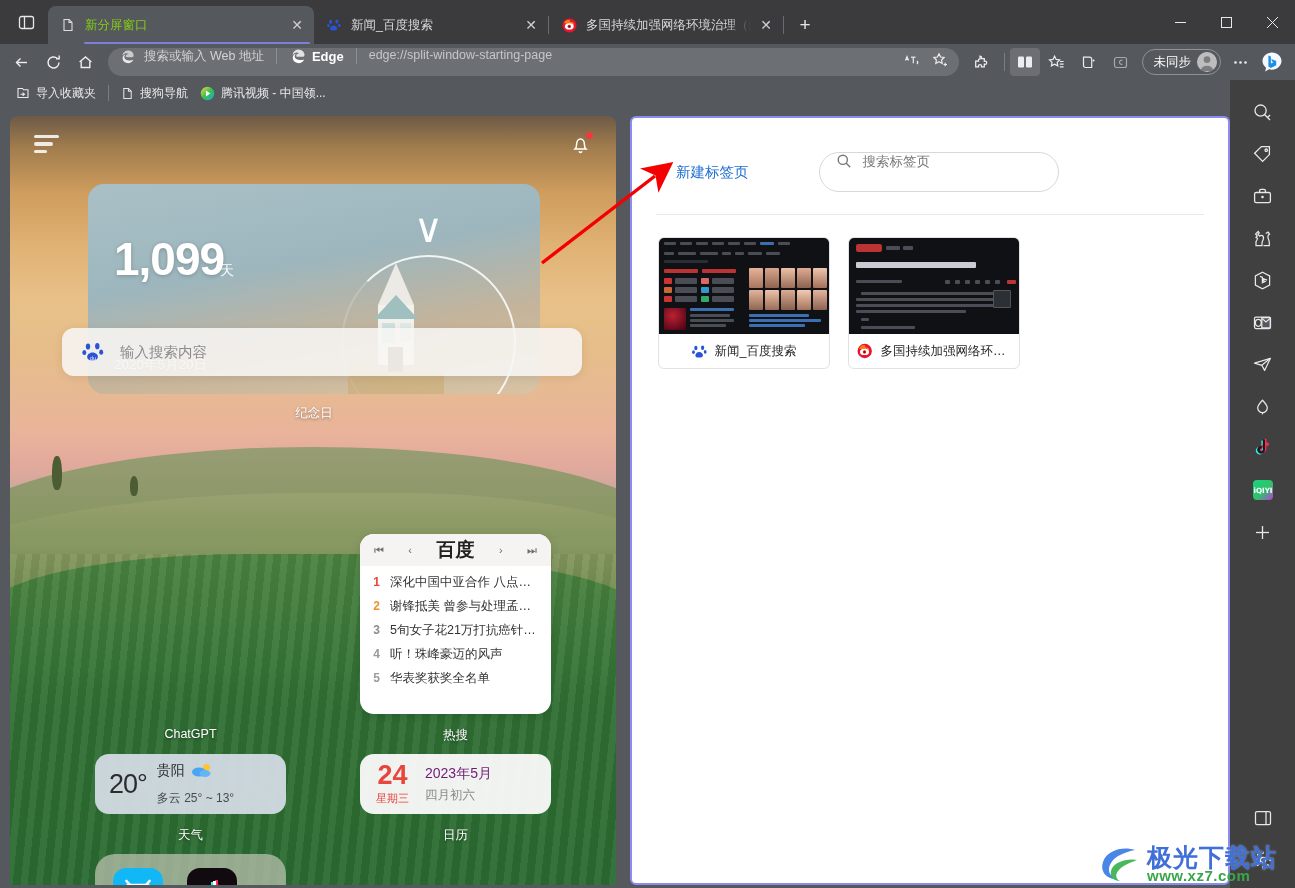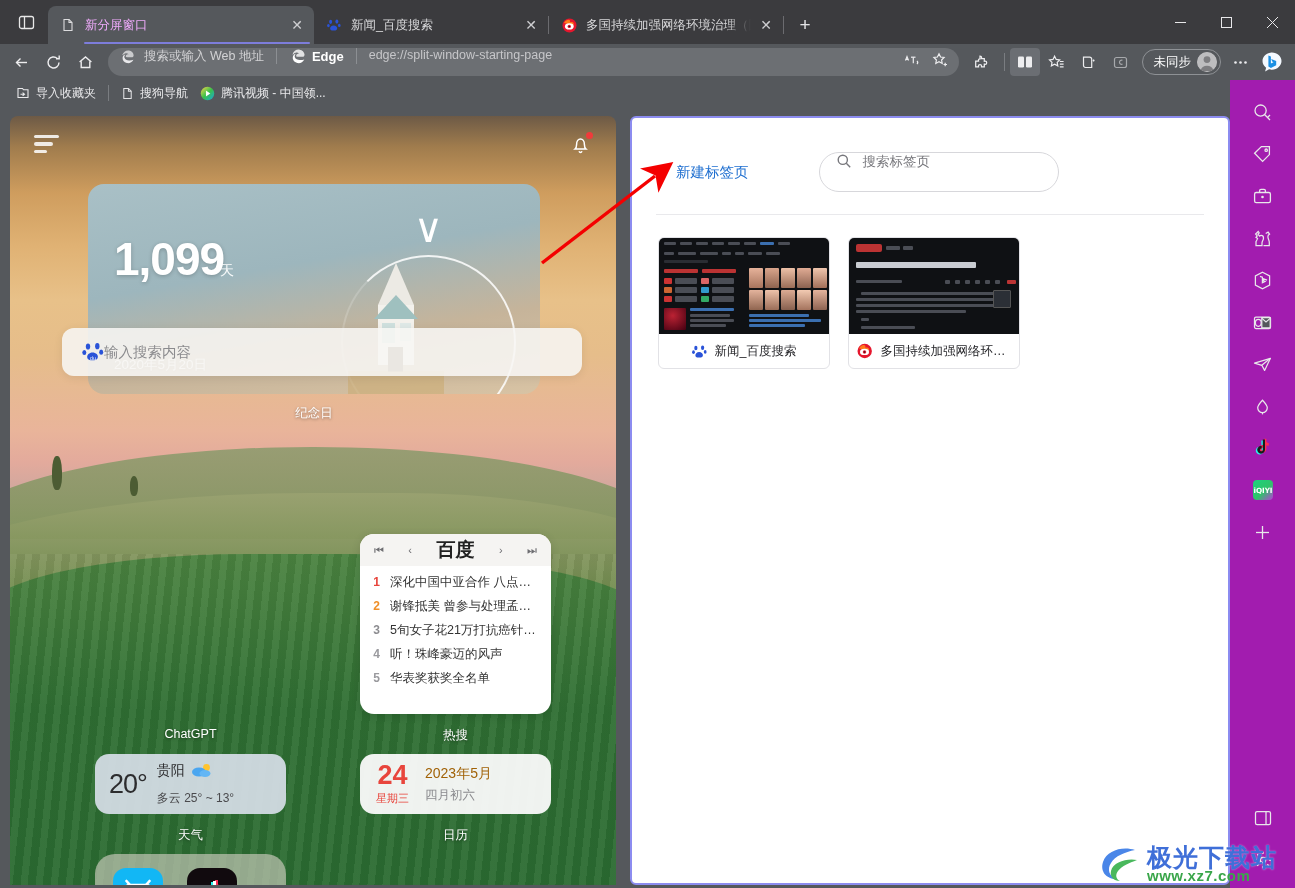--- a/index.html
+++ b/index.html
@@ -33,21 +33,21 @@
     display: flex; align-items: center; justify-content: center; }
   .tab .tab-title { flex: 1 1 auto; white-space: nowrap; overflow: hidden;
     text-overflow: clip; -webkit-mask-image: linear-gradient(to right,#000 85%,transparent 100%);
     mask-image: linear-gradient(to right,#000 85%,transparent 100%); }
   .tab .tab-close {
     width: 22px; height: 22px; border-radius: 4px; flex: 0 0 22px;
     display: flex; align-items: center; justify-content: center;
     font-size: 14px; color: #cfcfd2; margin-left: 4px;
   }
   .tab.active { background: #55585c; width: 266px; }
-  .tab.active .tab-title { color: #f0abfc; }
+  .tab.active .tab-title { color: #84cc16; }
   .tab.active::after {
     content:""; position: absolute; left: 36px; right: 4px; bottom: 0;
     height: 2.5px; background: #7d7ddb; border-radius: 2px;
   }
   .tab.inactive { width: 234px; }
   .tab-sep { width: 1px; height: 18px; background: #6b6b6f; margin-bottom: 10px; }
   .tab-newbtn {
     width: 30px; height: 30px; margin: 0 0 4px 6px; border-radius: 4px;
     display: flex; align-items: center; justify-content: center;
     color: #e4e4e6; font-size: 19px; font-weight: 300;
@@ -150,21 +150,21 @@
   .lp-anniv .chev { position:absolute; right:97px; top:24px; color:#fff; font-size:40px; font-weight:200; line-height:1;}
   .anniv-num { position:absolute; left:26px; top:48px; color:#fff; font-size:46px; font-weight:700; letter-spacing:-1px;
                text-shadow:0 1px 4px rgba(0,0,0,.22); }
   .anniv-unit{ position:absolute; left:132px; top:78px; color:rgba(255,255,255,.92); font-size:14px; }
   .anniv-date{ position:absolute; left:26px; bottom:20px; color:rgba(255,255,255,.95); font-size:13.5px;
                text-shadow:0 1px 3px rgba(0,0,0,.2); }
 
   .searchbar {
     position: absolute; left: 52px; top: 212px; width: 520px; height: 48px;
     background: rgba(247,246,244,.88); border-radius: 12px;
-    display: flex; align-items: center; padding: 0 20px; 
+    display: flex; align-items: center; padding: 0 20px; gap: 16px;
     box-shadow: 0 2px 10px rgba(0,0,0,.08);
   }
   .searchbar .ph { color: #8b8b8e; font-size: 14.5px; }
 
   .widget-label { text-align:center; color:#fff; font-size:12.5px; margin-top:7px;
                   text-shadow:0 1px 3px rgba(0,0,0,.45); }
   .lbl-anniv { position:absolute; left:78px; top:282px; width:452px; }
 
   .w-chatgpt {
     position:absolute; left:85px; top:418px; width:191px; height:180px;
@@ -206,21 +206,21 @@
   .lbl-wx { position:absolute; left:85px; top:704px; width:191px; }
 
   .w-cal {
     position:absolute; left:350px; top:638px; width:191px; height:60px;
     border-radius:14px; background: rgba(250,250,250,.95);
     display:flex; align-items:center; padding: 0 16px; gap:16px;
   }
   .cal-d { text-align:center; }
   .cal-num { font-size:27px; color:#e8453c; font-weight:700; line-height:1; }
   .cal-wk { font-size:11px; color:#e8453c; margin-top:2px; }
-  .cal-m { font-size:14px; color:#a16207; }
+  .cal-m { font-size:14px; color:#701a75; }
   .cal-l { font-size:12.5px; color:#8a8a8e; margin-top:4px; }
   .lbl-cal { position:absolute; left:350px; top:704px; width:191px; }
 
   .w-apps {
     position:absolute; left:85px; top:738px; width:191px; height:160px;
     border-radius:20px; background: rgba(190,196,178,.72);
     padding: 14px 0 0 18px;
   }
   .appgrid { display:grid; grid-template-columns: repeat(2, 60px); gap: 10px 14px; }
   .appicon { width:50px; height:50px; border-radius:13px; display:flex;
@@ -247,21 +247,21 @@
                gap: 8px; padding: 0 8px; font-size: 12.5px; color:#26262a; }
   .card-foot .nm { white-space:nowrap; overflow:hidden; text-overflow:ellipsis; }
 
   
   .tl { position:absolute; background:#4a4d55; border-radius:1px; }
   .tl.red { background:#b33; } .tl.blue{ background:#3b6fb0;} .tl.dim{background:#2a2d33;}
   .thumb-img { position:absolute; border-radius:1px; }
 
   
   .sidebar {
-    position:absolute; right:0; top:80px; width: 65px; height: 808px; background:#a21caf;
+    position:absolute; right:0; top:80px; width: 65px; height: 808px; background:#404040;
     display:flex; flex-direction:column; align-items:center; padding-top: 14px; gap: 6px;
   }
   .sb-item { width: 36px; height: 36px; border-radius: 6px; display:flex;
              align-items:center; justify-content:center; color:#e8e8ea; }
   .sb-spacer { flex: 1 1 auto; }
 
   
   .annot { position:absolute; left:0; top:0; width:1295px; height:888px; pointer-events:none; }
 
   

